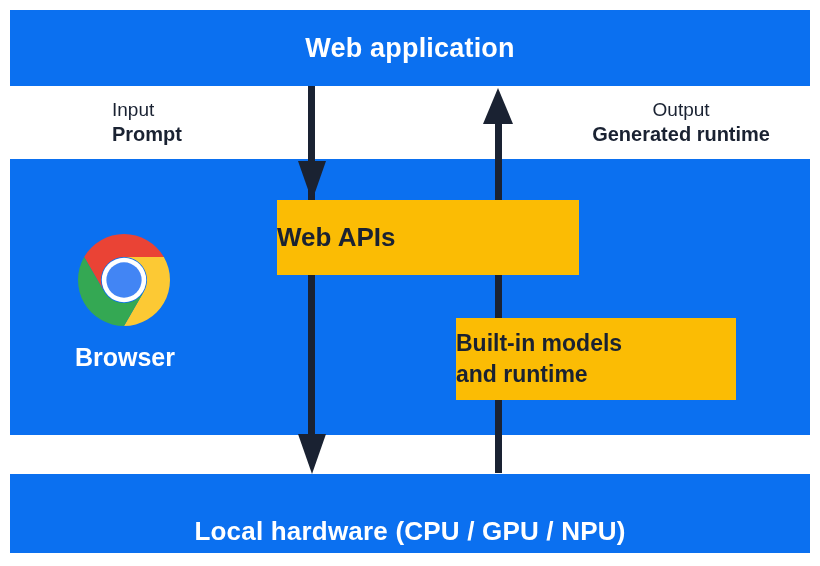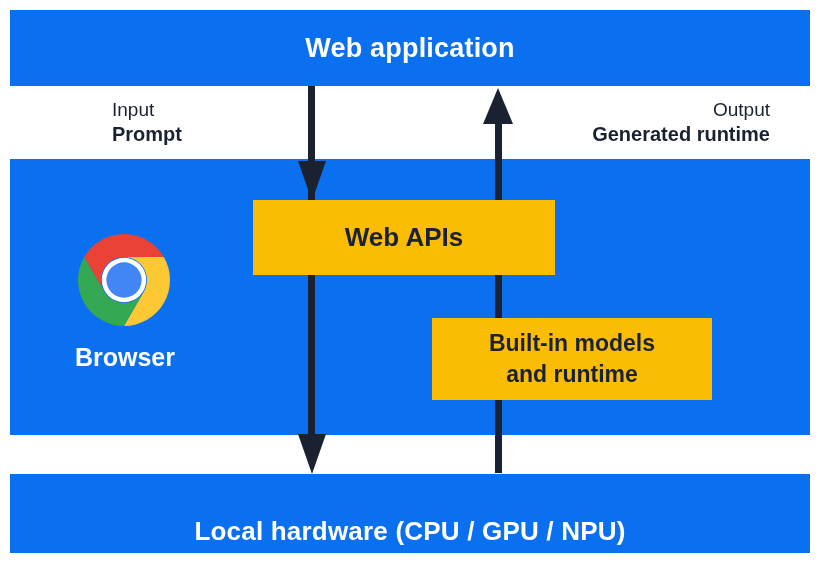--- a/index.html
+++ b/index.html
@@ -33,21 +33,21 @@
     position: absolute; left: 0; right: 0; top: 0; bottom: 0;
     display: flex; align-items: center; justify-content: center;
     color: var(--white); font-weight: bold; font-size: 27px;
     letter-spacing: 0.2px;
   }
   .band-bottom .band-title { font-size: 26px; margin-top: 36px; }
 
   
   .io-block { position: absolute; top: 98px; z-index: 2; color: var(--ink); }
   .io-left  { left: 112px; text-align: left; }
-  .io-right { right: 50px; text-align: right; }
+  .io-right { right: 50px; text-align: center; }
   .io-caption { font-size: 19px; line-height: 23px; font-weight: normal; }
   .io-value   { font-size: 20px; line-height: 26px; font-weight: bold; }
 
   
   .shaft {
     position: absolute; width: 7px; background: var(--ink); z-index: 2;
   }
   .shaft-down { left: 308px; top: 86px;  height: 351px; }
   .shaft-up   { left: 495px; top: 120px; height: 353px; }
   .head { position: absolute; width: 0; height: 0; z-index: 2; }
@@ -62,22 +62,22 @@
     border-left: 15px solid transparent;
     border-right: 15px solid transparent;
     border-bottom: 36px solid var(--ink);
     left: 483px; top: 88px;
   }
 
   
   .ybox {
     position: absolute; background: var(--yellow); z-index: 3;
     display: flex; flex-direction: column;
-    align-items: center; justify-content: center;
-    color: var(--ink); font-weight: bold; text-align: center;
+    align-items: flex-start; justify-content: center;
+    color: var(--ink); font-weight: bold; text-align: center; margin-left: 24px;
   }
   .box-webapis { left: 253px; top: 200px; width: 302px; height: 75px; font-size: 26px; }
   .box-builtin { left: 432px; top: 318px; width: 280px; height: 82px; font-size: 23px; line-height: 31px; }
 
   
   .chrome-wrap { position: absolute; left: 78px; top: 234px; width: 92px; height: 92px; z-index: 2; }
   .browser-label {
     position: absolute; left: 50px; top: 343px; width: 150px; z-index: 2;
     text-align: center; color: var(--white); font-weight: bold; font-size: 25px;
   }

